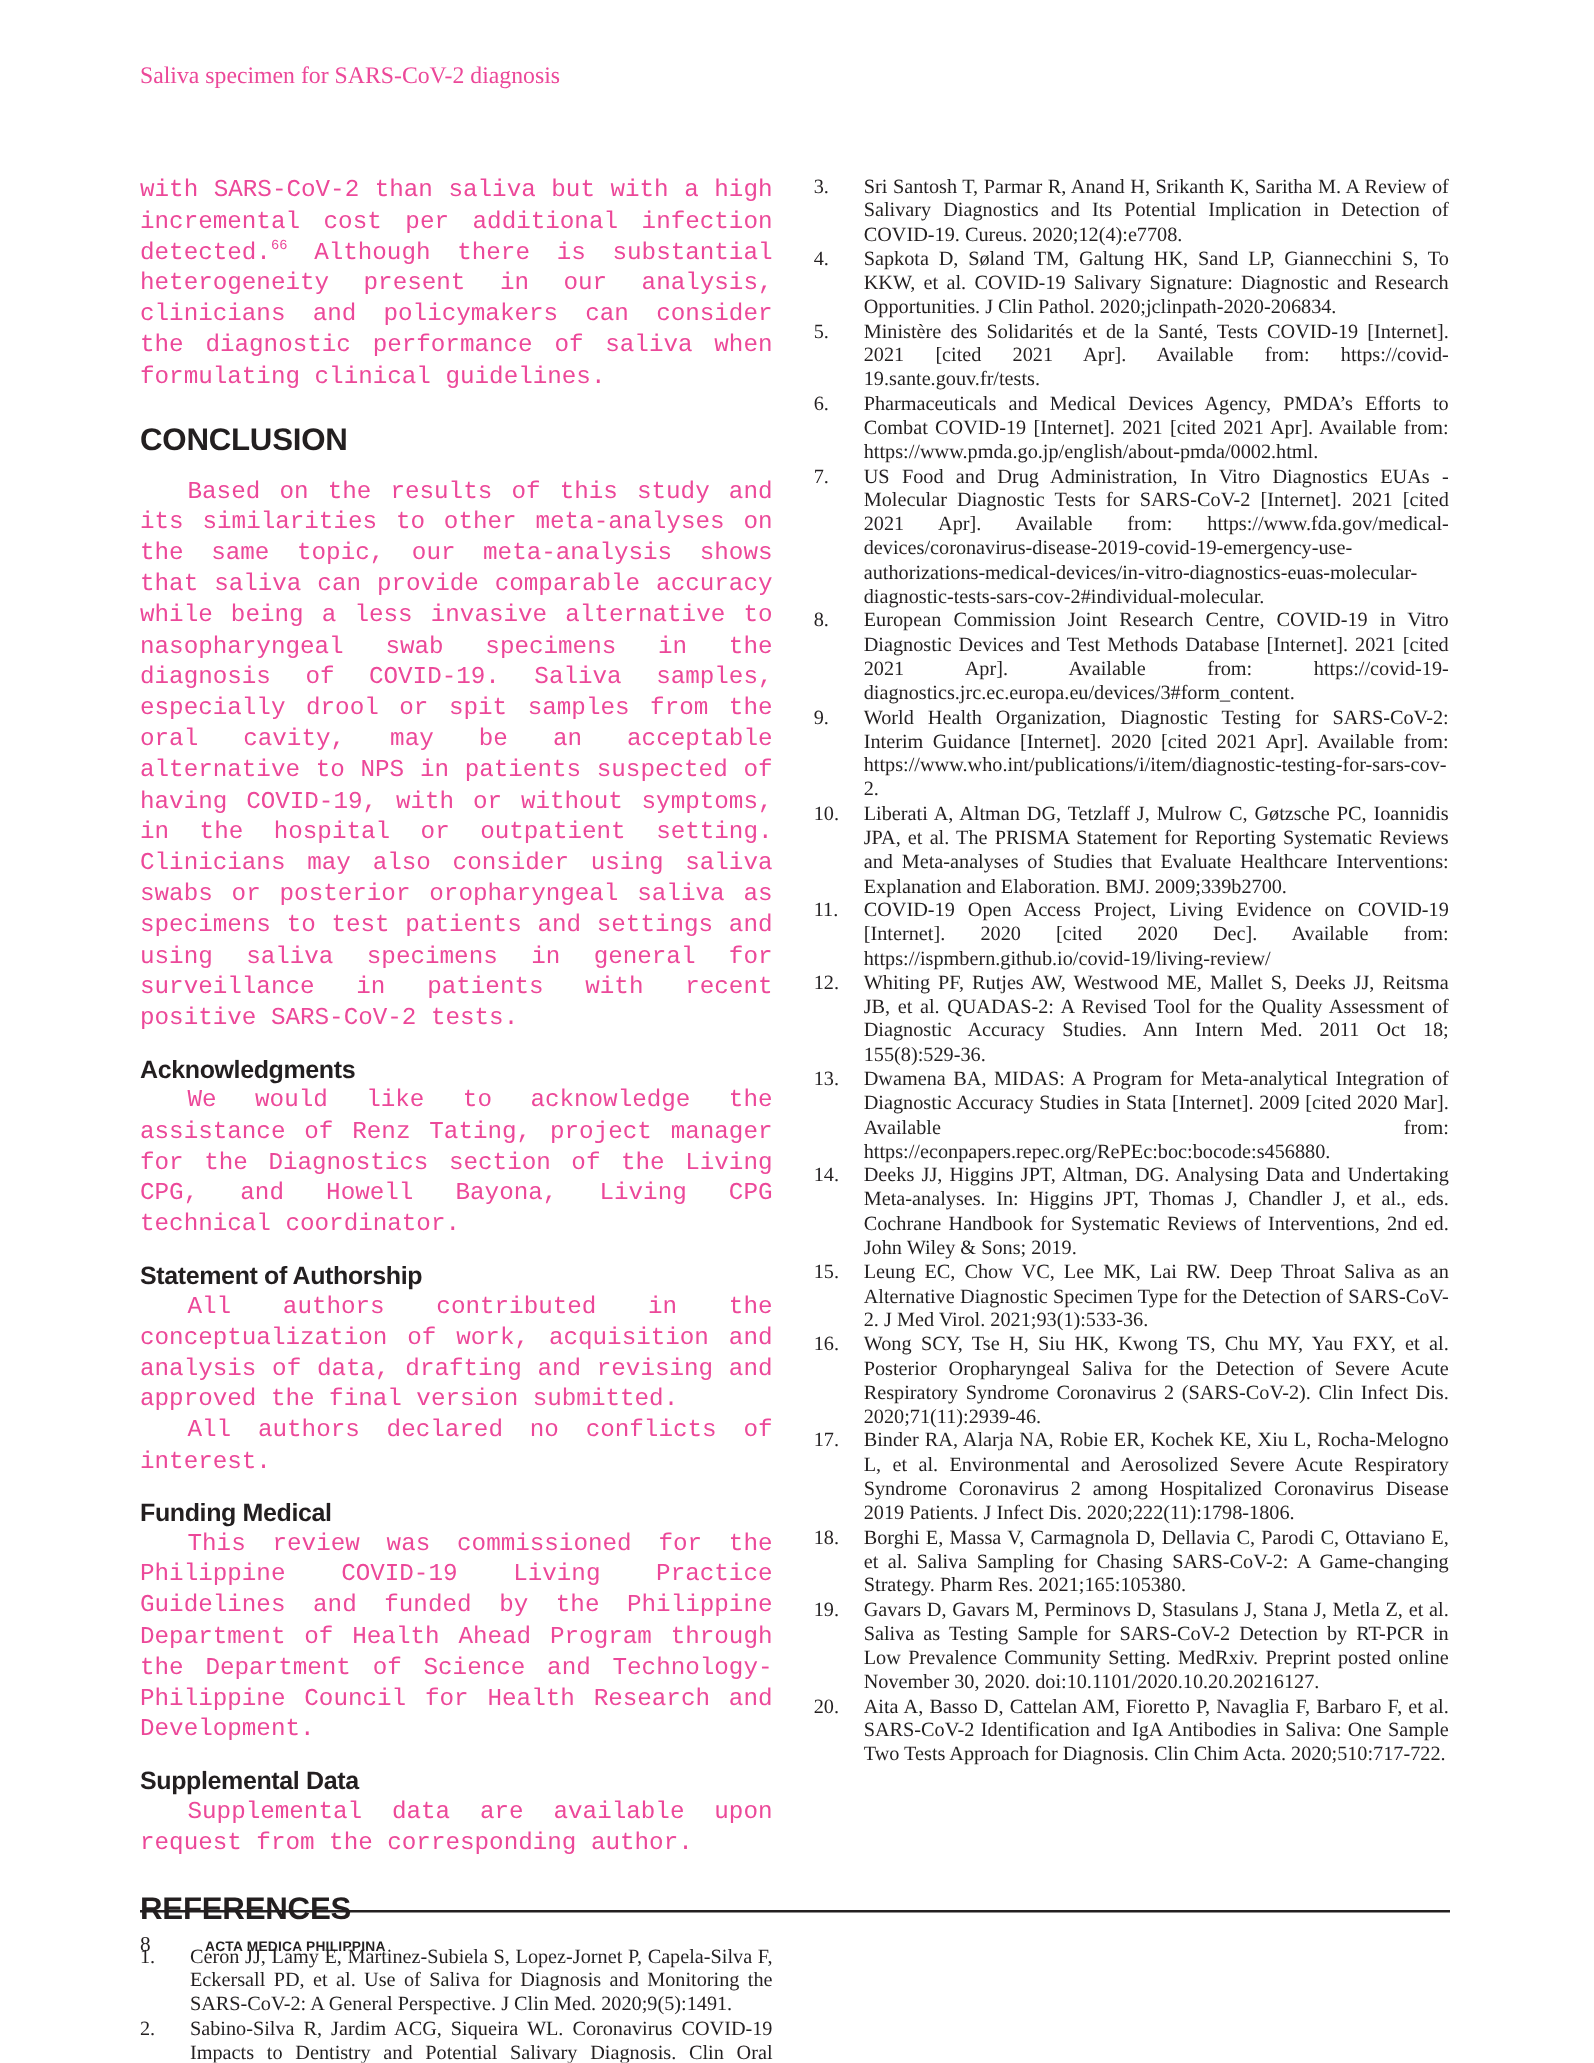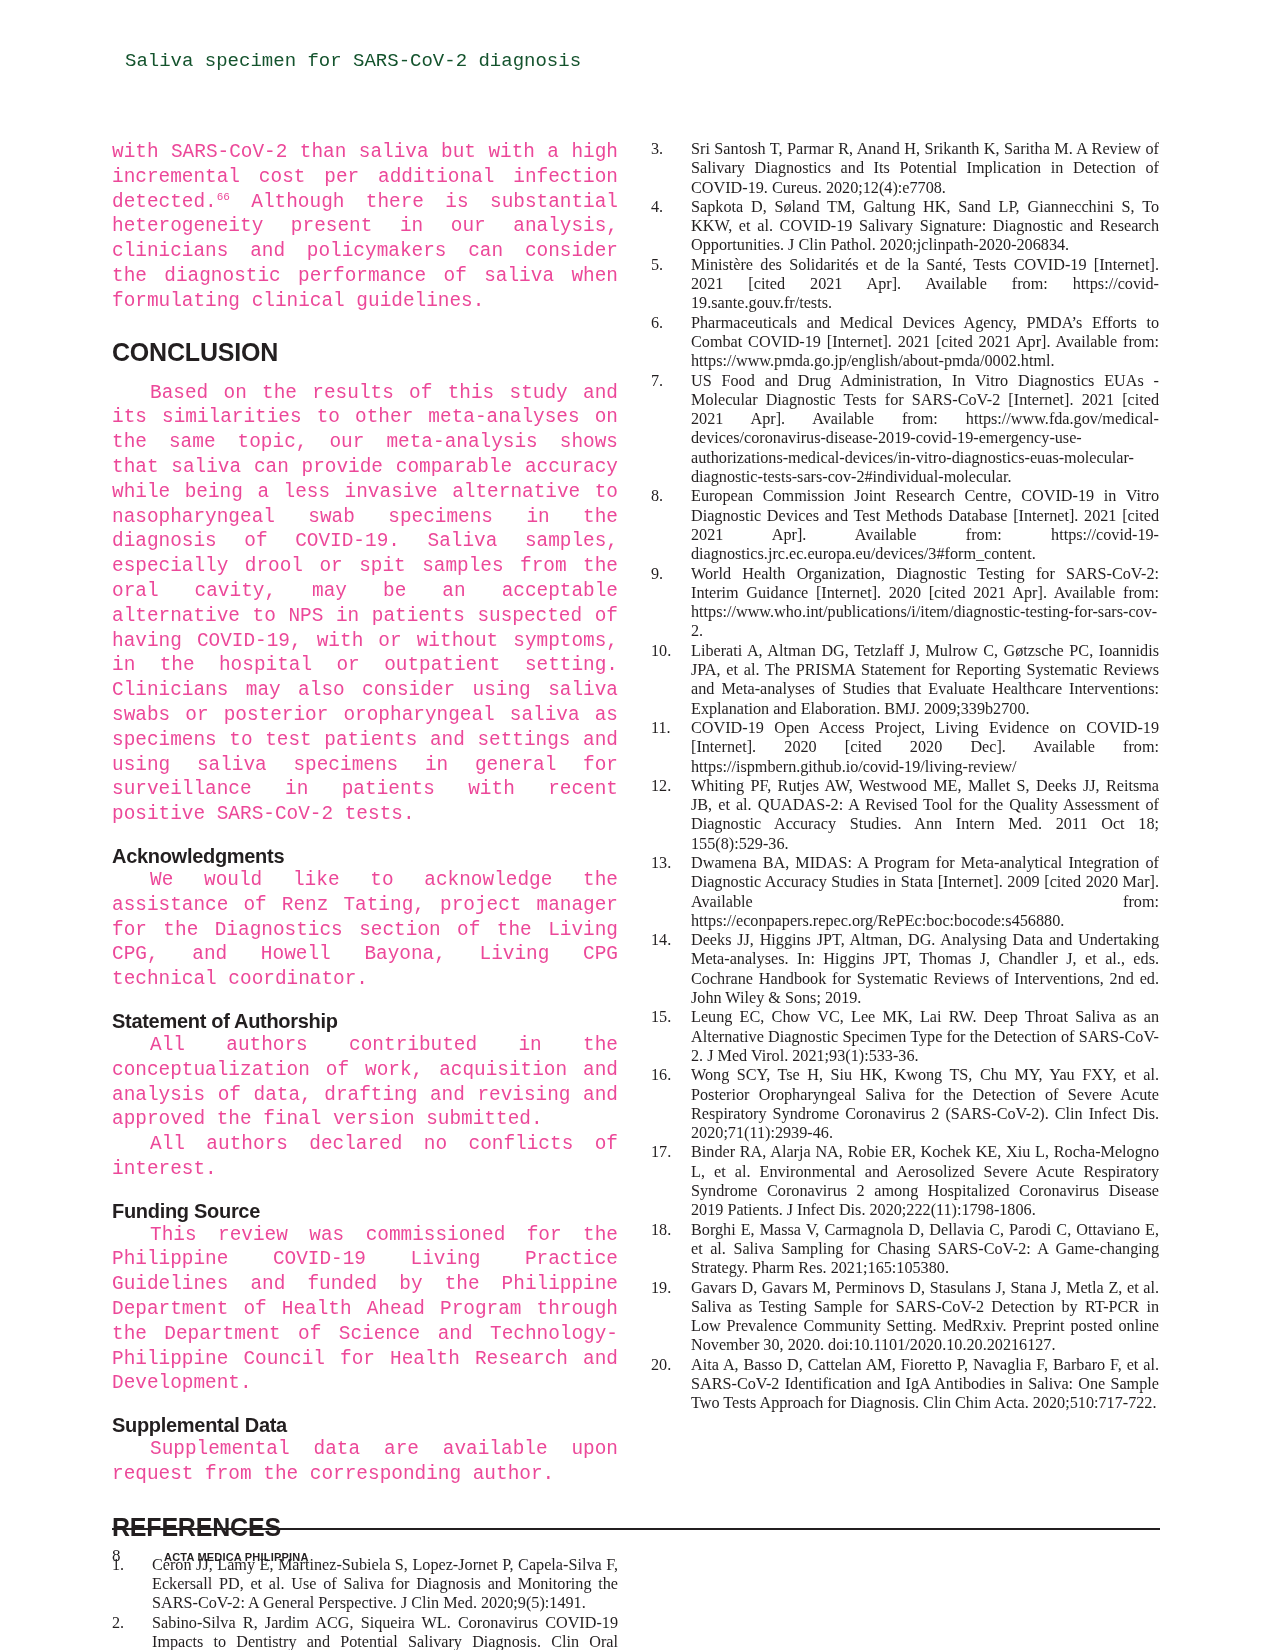--- a/index.html
+++ b/index.html
@@ -1,19 +1,19 @@
 <!DOCTYPE html>
 <html><head>
 <meta charset="utf-8">
 <style>
   html, body { margin: 0; padding: 0; background: #ffffff; }
   body { width: 1275px; height: 1650px; position: relative; overflow: hidden; color: #231f20; }
   .running-head {
     position: absolute; left: 112px; top: 50px;
-    font-family: Liberation Mono, monospace; font-size: 19px; color: #14532d; margin-left: 13px;
+    font-family: Liberation Serif, serif; font-size: 19px; color: #ec4899;
   }
   .col { position: absolute; top: 140px; width: 506px; }
   .col-left { left: 112px; }
   .col-right { left: 651px; width: 508px; }
   .body-text {
     font-family: Liberation Mono, monospace; font-size: 19.4px; line-height: 24.8px;
     text-align: justify; margin: 0; color: #ec4899;
   }
   .indent { text-indent: 38px; }
   .section-head {
@@ -50,21 +50,21 @@
   <p class="body-text indent">Based on the results of this study and its similarities to other meta-analyses on the same topic, our meta-analysis shows that saliva can provide comparable accuracy while being a less invasive alternative to nasopharyngeal swab specimens in the diagnosis of COVID-19. Saliva samples, especially drool or spit samples from the oral cavity, may be an acceptable alternative to NPS in patients suspected of having COVID-19, with or without symptoms, in the hospital or outpatient setting. Clinicians may also consider using saliva swabs or posterior oropharyngeal saliva as specimens to test patients and settings and using saliva specimens in general for surveillance in patients with recent positive SARS-CoV-2 tests.</p>
 
   <h3 class="sub-head">Acknowledgments</h3>
   <p class="body-text indent">We would like to acknowledge the assistance of Renz Tating, project manager for the Diagnostics section of the Living CPG, and Howell Bayona, Living CPG technical coordinator.</p>
 
   <h3 class="sub-head">Statement of Authorship</h3>
   <p class="body-text indent">All authors contributed in the conceptualization of work, acquisition and analysis of data, drafting and revising and approved the final version submitted.</p>
 
   <p class="body-text indent">All authors declared no conflicts of interest.</p>
 
-  <h3 class="sub-head">Funding Source</h3>
+  <h3 class="sub-head">Funding Medical</h3>
   <p class="body-text indent">This review was commissioned for the Philippine COVID-19 Living Practice Guidelines and funded by the Philippine Department of Health Ahead Program through the Department of Science and Technology-Philippine Council for Health Research and Development.</p>
 
   <h3 class="sub-head">Supplemental Data</h3>
   <p class="body-text indent">Supplemental data are available upon request from the corresponding author.</p>
 
   <h2 class="section-head" style="margin-top:26px;">REFERENCES</h2>
 
   <ol class="refs refs-left" style="margin-top:0;">
     <li class="ref">
       <span class="ref-num">1.</span>

